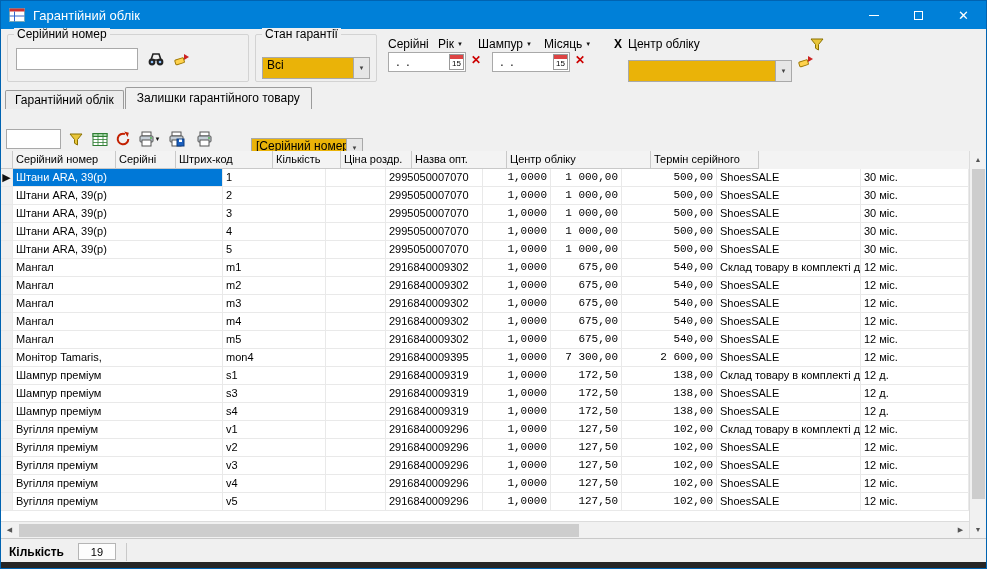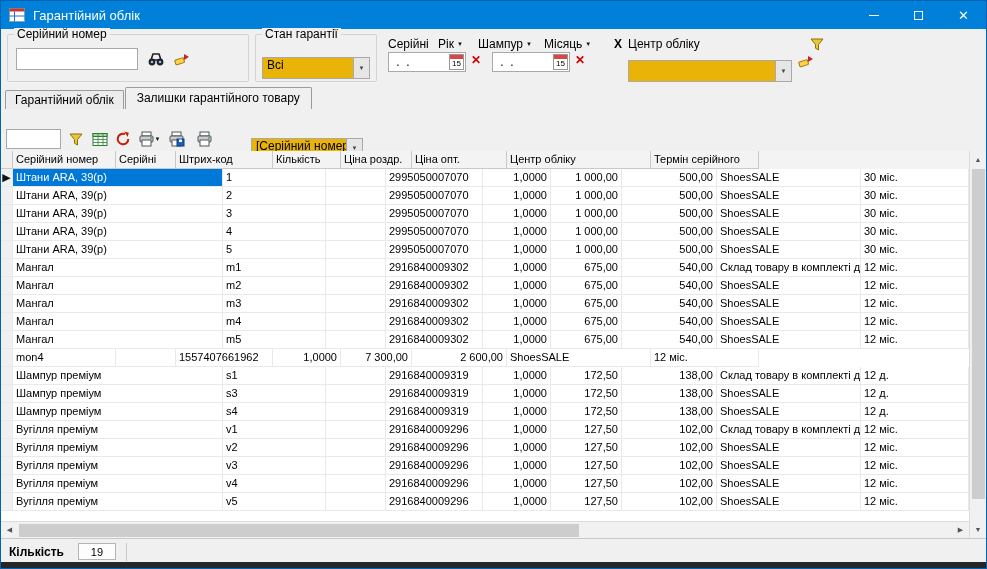--- a/index.html
+++ b/index.html
@@ -83,21 +83,21 @@
   .grid-header{ display:flex; height:18px; background:#f3f3f3; }
   .hcell{ height:18px; border-right:1px solid #c9c9c9; border-bottom:1px solid #c9c9c9; font-size:11px; line-height:17px;
           padding:0 3px; overflow:hidden; white-space:nowrap; cursor:pointer; }
   .hcell.first{ color:var(--orange,#e07f00); }
   .gutter{ width:12px; min-width:12px; padding:0; background:#f0f0f0; border-right:1px solid #c9c9c9;
            display:flex; align-items:center; justify-content:center; font-size:7px; color:#111; }
   .trow{ display:flex; height:18px; }
   .cell{ height:18px; border-right:1px solid #e9e9e9; border-bottom:1px solid #e9e9e9; font-size:11px; line-height:17px;
          padding:0 3px; white-space:nowrap; overflow:hidden; }
   .cell.gutter{ border-bottom:1px solid #e9e9e9; }
-  .cell.num{ text-align:right; }
+  .cell.num{ text-align:right;font-family:Liberation Mono, monospace; }
   .cell.selcell{ background:var(--selection,#0078d7); color:#fff; }
   .filler{ height:10px; }
 
   .hscrollbar{ display:flex; height:17px; background:#f1f1f1; border-top:1px solid #dcdcdc; align-items:center; }
   .sb-arrow{ width:17px; height:17px; display:flex; align-items:center; justify-content:center; font-size:7px; color:#555; cursor:pointer; }
   .hthumb{ height:13px; width:560px; background:#cdcdcd; margin-left:1px; cursor:pointer; }
   .sb-arrow.right{ margin-left:auto; }
   .vscrollbar{ position:absolute; right:0; top:150px; width:17px; height:387px; background:#f1f1f1; border-left:1px solid #dcdcdc;
                display:flex; flex-direction:column; align-items:center; }
   .vthumb{ width:13px; height:330px; background:#cdcdcd; margin-top:1px; cursor:pointer; }
@@ -283,21 +283,21 @@
   </div>
 
   <div class="grid">
     <div class="grid-header">
         <div class="hcell gutter"></div>
         <div class="hcell" style="width:103px">Серійний номер</div>
         <div class="hcell" style="width:60px">Серійні</div>
         <div class="hcell" style="width:97px">Штрих-код</div>
         <div class="hcell" style="width:68px">Кількість</div>
         <div class="hcell" style="width:71px">Ціна роздр.</div>
-        <div class="hcell" style="width:95px">Ціна опт.</div>
+        <div class="hcell" style="width:95px">Назва опт.</div>
         <div class="hcell" style="width:144px">Центр обліку</div>
         <div class="hcell" style="width:108px">Термін серійного</div>
       </div>
     <div class="grid-body">
         <div class="trow">
           <div class="cell gutter">▶</div>
           <div class="cell selcell" style="width:210px">Штани ARA, 39(р)</div>
           <div class="cell" style="width:103px">1</div>
           <div class="cell" style="width:60px"></div>
           <div class="cell" style="width:97px">2995050007070</div>
@@ -410,23 +410,24 @@
           <div class="cell" style="width:60px"></div>
           <div class="cell" style="width:97px">2916840009302</div>
           <div class="cell num" style="width:68px">1,0000</div>
           <div class="cell num" style="width:71px">675,00</div>
           <div class="cell num" style="width:95px">540,00</div>
           <div class="cell" style="width:144px">ShoesSALE</div>
           <div class="cell" style="width:108px">12 міс.</div>
         </div>
         <div class="trow">
           <div class="cell gutter"></div>
+          <div class="cell" style="width:210px">Монітор Tamaris,</div>
           <div class="cell" style="width:103px">mon4</div>
           <div class="cell" style="width:60px"></div>
-          <div class="cell" style="width:97px">1557407661962</div>
+          <div class="cell" style="width:97px">2916840009395</div>
           <div class="cell num" style="width:68px">1,0000</div>
           <div class="cell num" style="width:71px">7 300,00</div>
           <div class="cell num" style="width:95px">2 600,00</div>
           <div class="cell" style="width:144px">ShoesSALE</div>
           <div class="cell" style="width:108px">12 міс.</div>
         </div>
         <div class="trow">
           <div class="cell gutter"></div>
           <div class="cell" style="width:210px">Шампур преміум</div>
           <div class="cell" style="width:103px">s1</div>

